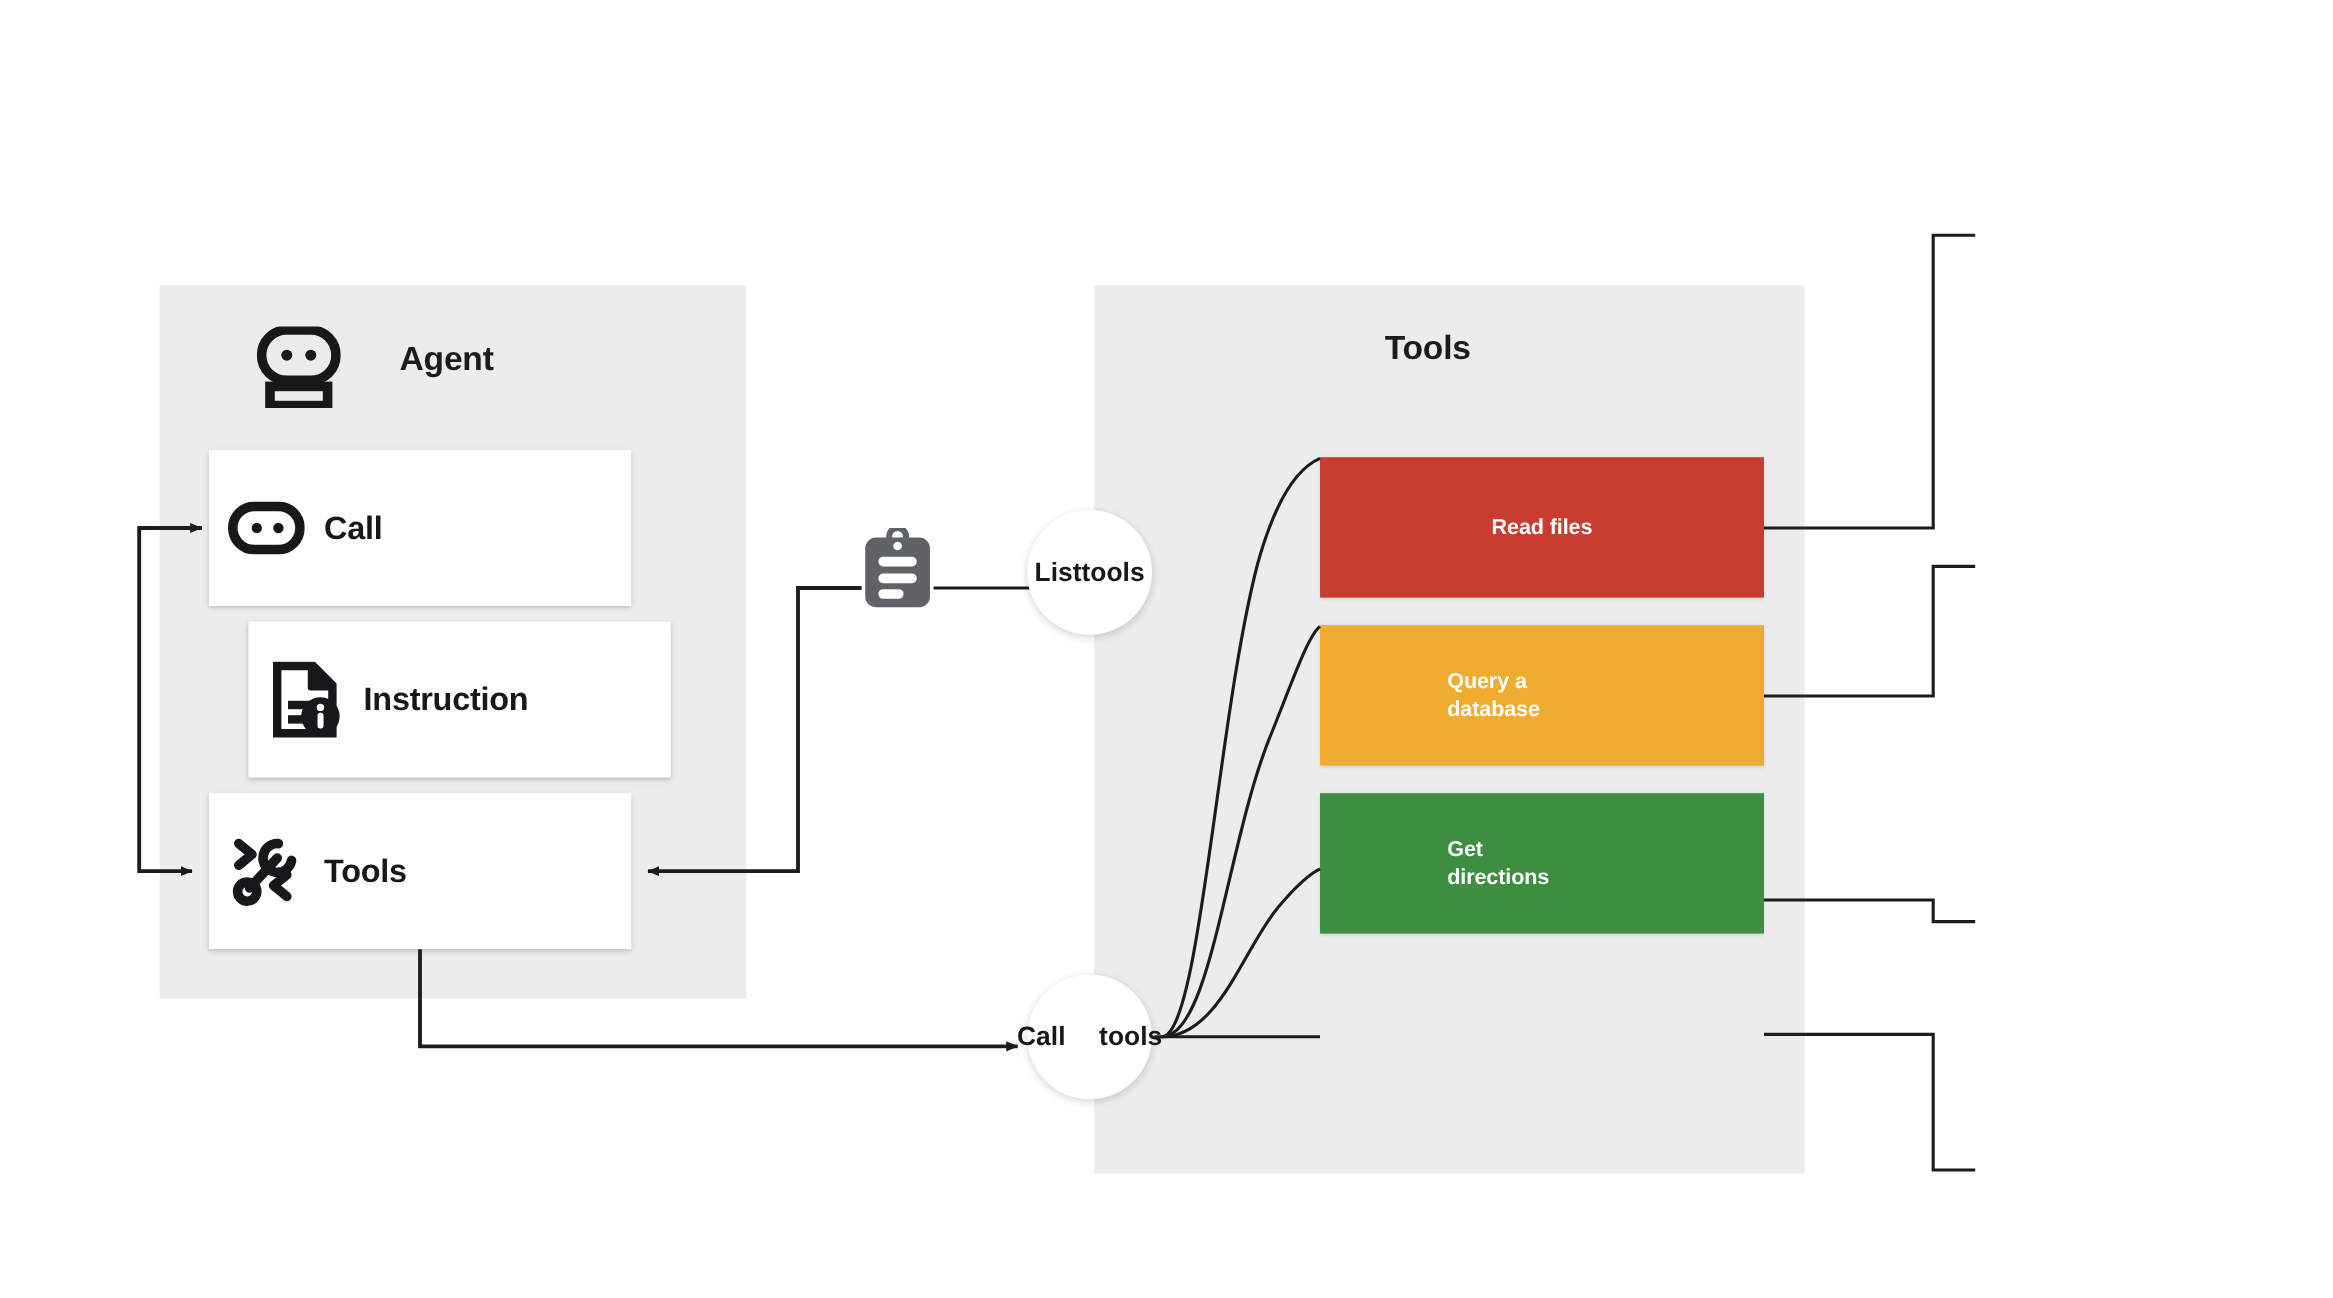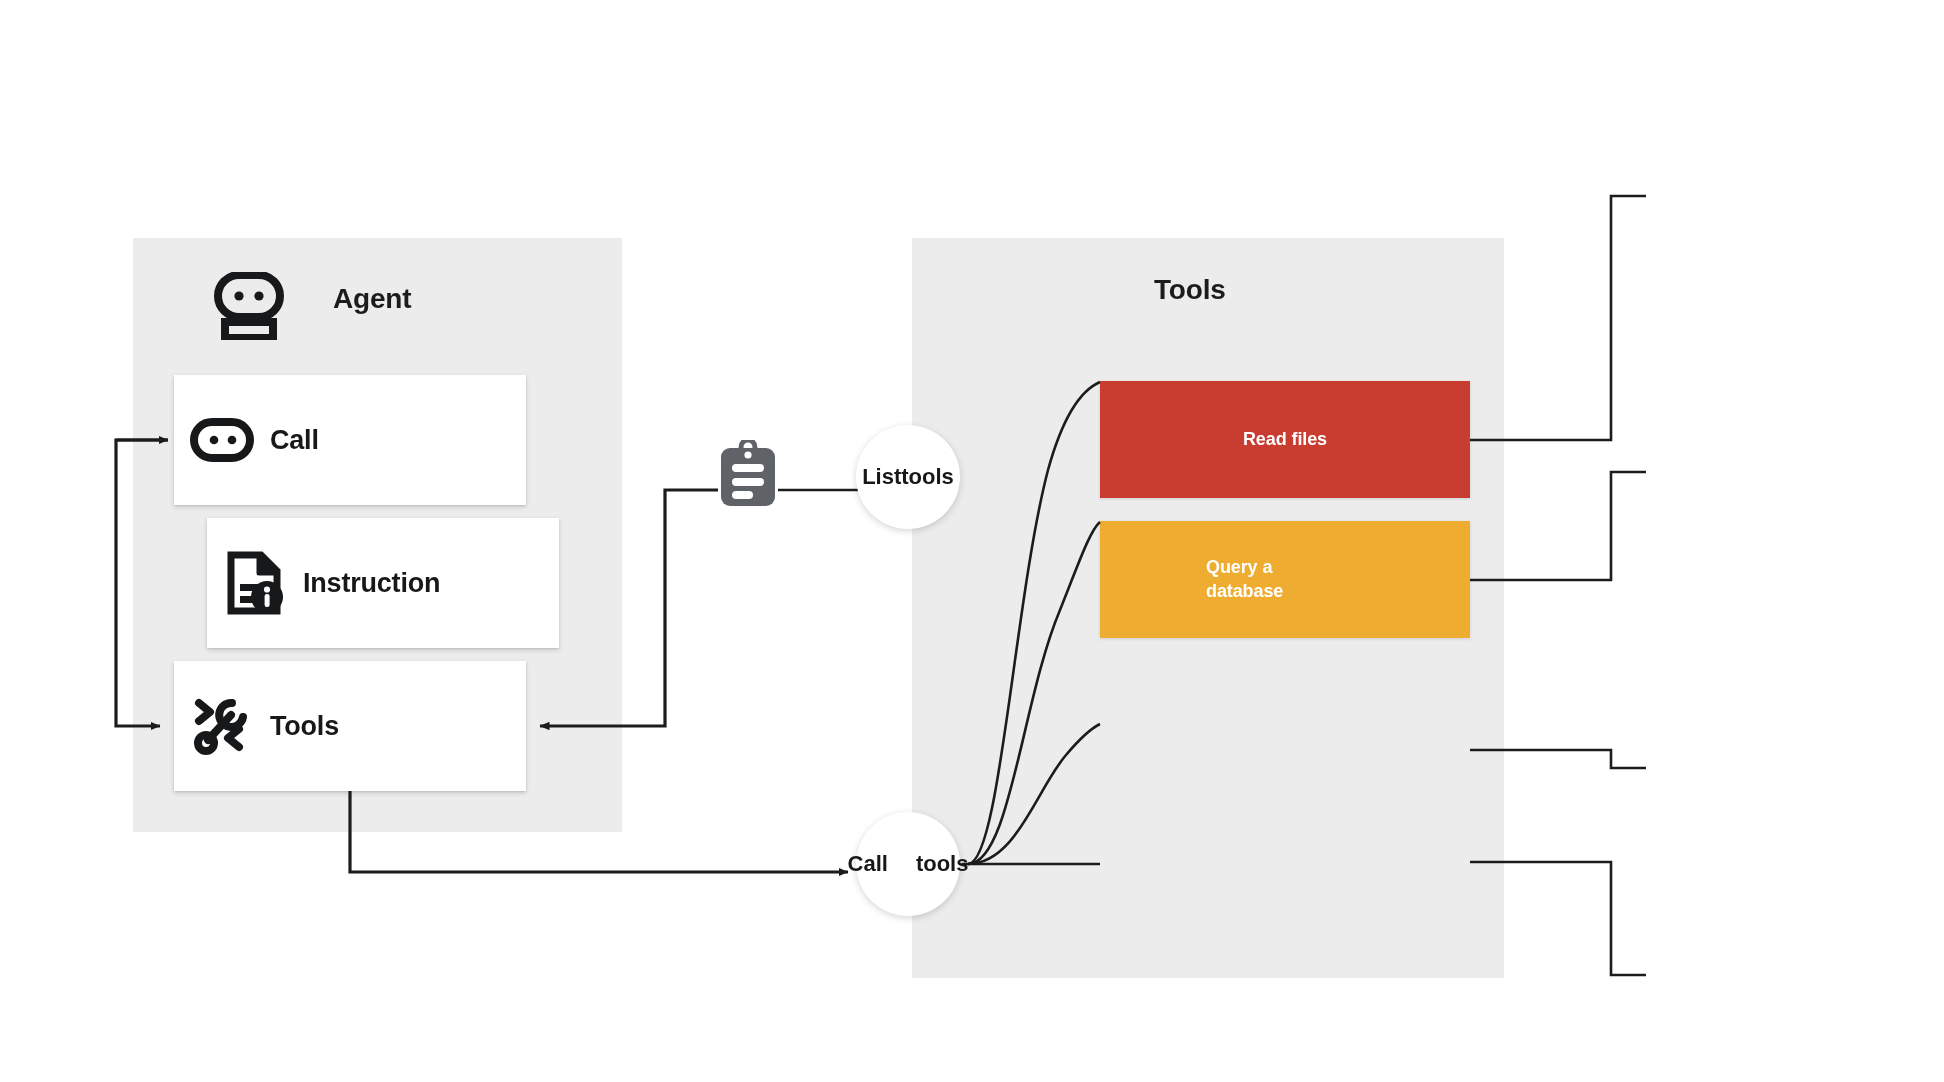--- a/index.html
+++ b/index.html
@@ -261,20 +261,23 @@
   </div>
 
   <div class="panel-title" id="tools-title">Tools</div>
 
   <div class="tool-box center" id="tool-0">
     <div class="tool-label">Read files</div>
   </div>
   <div class="tool-box left" id="tool-1">
     <div class="tool-label">Query a<br>database</div>
   </div>
+  <div class="tool-box left" id="tool-2">
+    <div class="tool-label">Get<br>directions</div>
+  </div>
 
   <div class="side-icon" id="side-icon-0">
     <svg width="112" height="112" viewBox="0 0 112 112">
       <rect x="6" y="6" width="100" height="100" rx="12" fill="none" stroke="#24262a" stroke-width="11"></rect>
       <rect x="26" y="30" width="60" height="12" fill="#24262a"></rect>
       <rect x="26" y="51" width="60" height="12" fill="#24262a"></rect>
       <rect x="26" y="72" width="38" height="12" fill="#24262a"></rect>
     </svg>
   </div>
 

